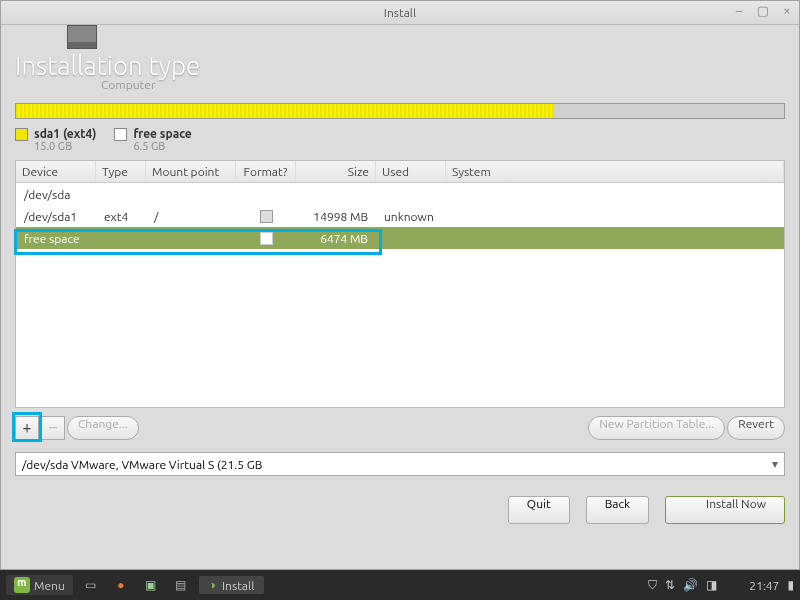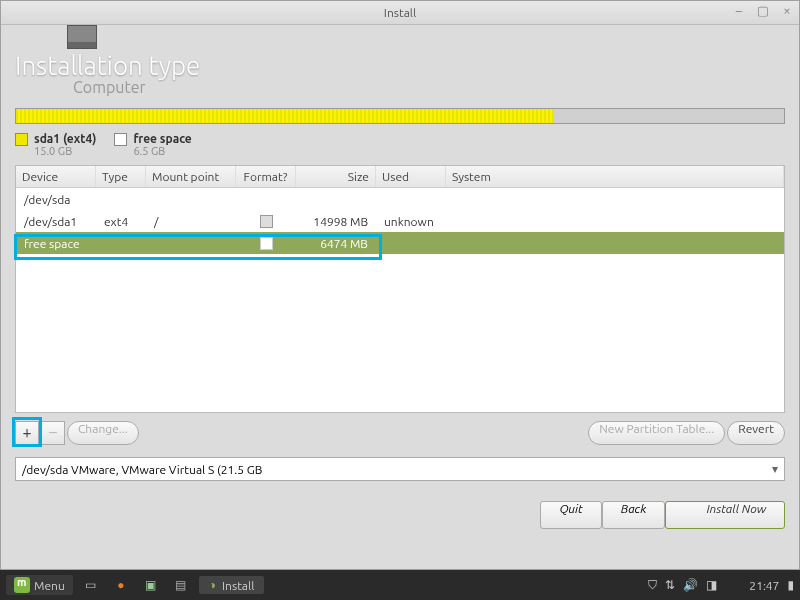--- a/index.html
+++ b/index.html
@@ -9,21 +9,21 @@
 .titlebar { height: 24px; background: linear-gradient(#e8e8e8,#d8d8d8); display:flex; align-items:center; justify-content:center; position:relative; border-bottom:1px solid #bbb; }
 .titlebar-title { font-size: 12px; color:#555; }
 .win-controls { position:absolute; right:4px; top:2px; display:flex; gap:8px; color:#888; font-size:13px; }
 .win-controls span { width:16px; text-align:center; cursor:pointer; }
 
 .content { padding: 0; }
 .header-area { background:#dcdcdc; padding: 8px 14px 0; position:relative; }
 .drive-icon { width:30px; height:24px; background:#888; border:1px solid #555; position:absolute; left:66px; top:0; }
 .drive-icon::after { content:""; position:absolute; bottom:0; left:0; right:0; height:6px; background:#666; }
 .page-title { font-size: 26px; color:#fff; font-weight:300; text-shadow: 0 1px 2px rgba(0,0,0,0.3); padding-top:18px; }
-.page-subtitle { font-size:16px; color:#999; margin-left:58px; margin-top:-2px; }
+.page-subtitle { font-size:12px; color:#999; margin-left:86px; margin-top:-2px; }
 
 .disk-bar-wrap { padding: 12px 14px 4px; }
 .disk-bar { height:16px; width:100%; display:flex; border:1px solid #999; }
 .disk-seg1 { background: repeating-linear-gradient(90deg,#e6e600 0,#e6e600 2px,#fff000 2px,#fff000 4px); flex:0 0 70%; }
 .disk-seg2 { background:#d0d0d0; flex:1; }
 
 .legend { display:flex; gap:18px; padding: 4px 14px; font-size:12px; }
 .legend-item { display:flex; gap:6px; align-items:flex-start; }
 .swatch { width:13px; height:13px; border:1px solid #888; margin-top:1px; }
 .sw-yellow { background:#efe700; }
@@ -47,21 +47,21 @@
 .icon-btn { width:24px; height:24px; border:1px solid #aaa; background:linear-gradient(#fafafa,#e5e5e5); font-size:16px; text-align:center; line-height:20px; color:#444; cursor:pointer; }
 .icon-btn.disabled { color:#bbb; }
 .btn { height:24px; padding:0 10px; border:1px solid #aaa; background:linear-gradient(#fafafa,#e5e5e5); font-size:12px; color:#444; cursor:pointer; border-radius:12px; }
 .btn.disabled { color:#aaa; }
 .spacer { flex:1; }
 
 .bootloader-label { font-size:12px; padding:0 14px; color:#333; }
 .combo { margin:4px 14px; height:24px; border:1px solid #aaa; background:#fff; display:flex; align-items:center; padding:0 6px; font-size:12px; position:relative; }
 .combo::after { content:"▾"; position:absolute; right:6px; color:#666; }
 
-.footer-btns { display:flex; justify-content:flex-end; gap:0; padding:16px 14px;font-style:italic; }
+.footer-btns { display:flex; justify-content:flex-end; gap:16px; padding:16px 14px; }
 .btn-lg { height:28px; padding:0 18px; border:1px solid #aaa; background:linear-gradient(#fafafa,#e5e5e5); font-size:12px; border-radius:3px; cursor:pointer; }
 .btn-primary { border-color:#7a9a3b; color:#333;padding-left:40px; }
 
 .taskbar { position:absolute; bottom:0; left:0; right:0; height:30px; background:#2a2a2a; display:flex; align-items:center; padding:0 6px; gap:6px; color:#ccc; font-size:12px; }
 .menu-btn { display:flex; align-items:center; gap:4px; padding:2px 8px; background:#3a3a3a; border-radius:2px; cursor:pointer; }
 .mint-logo { width:16px; height:16px; background:#7fb842; border-radius:3px; position:relative; }
 .mint-logo::after { content:"m"; color:#fff; font-size:11px; position:absolute; left:3px; top:-1px; font-weight:bold; }
 .tb-icon { width:24px; height:24px; display:flex; align-items:center; justify-content:center; cursor:pointer; }
 .task-item { display:flex; align-items:center; gap:6px; background:#444; padding:2px 10px; border-radius:2px; }
 .tb-spacer { flex:1; }

